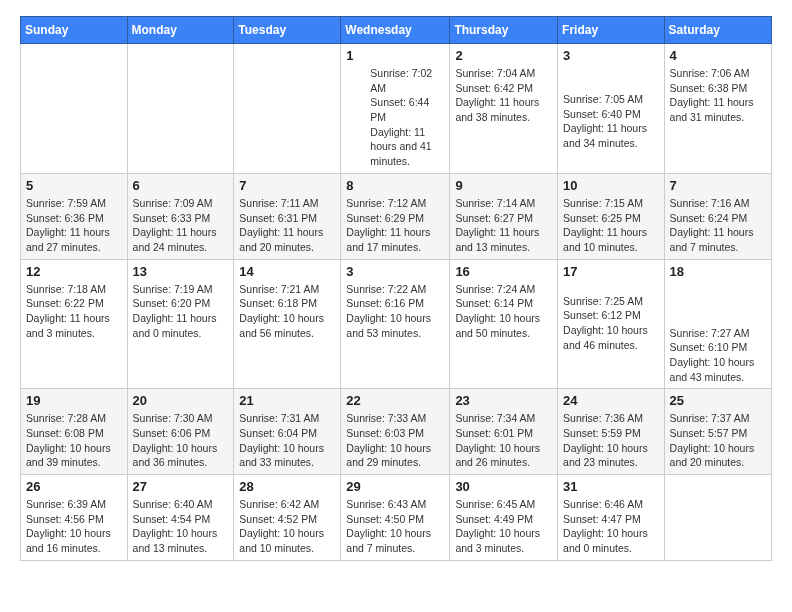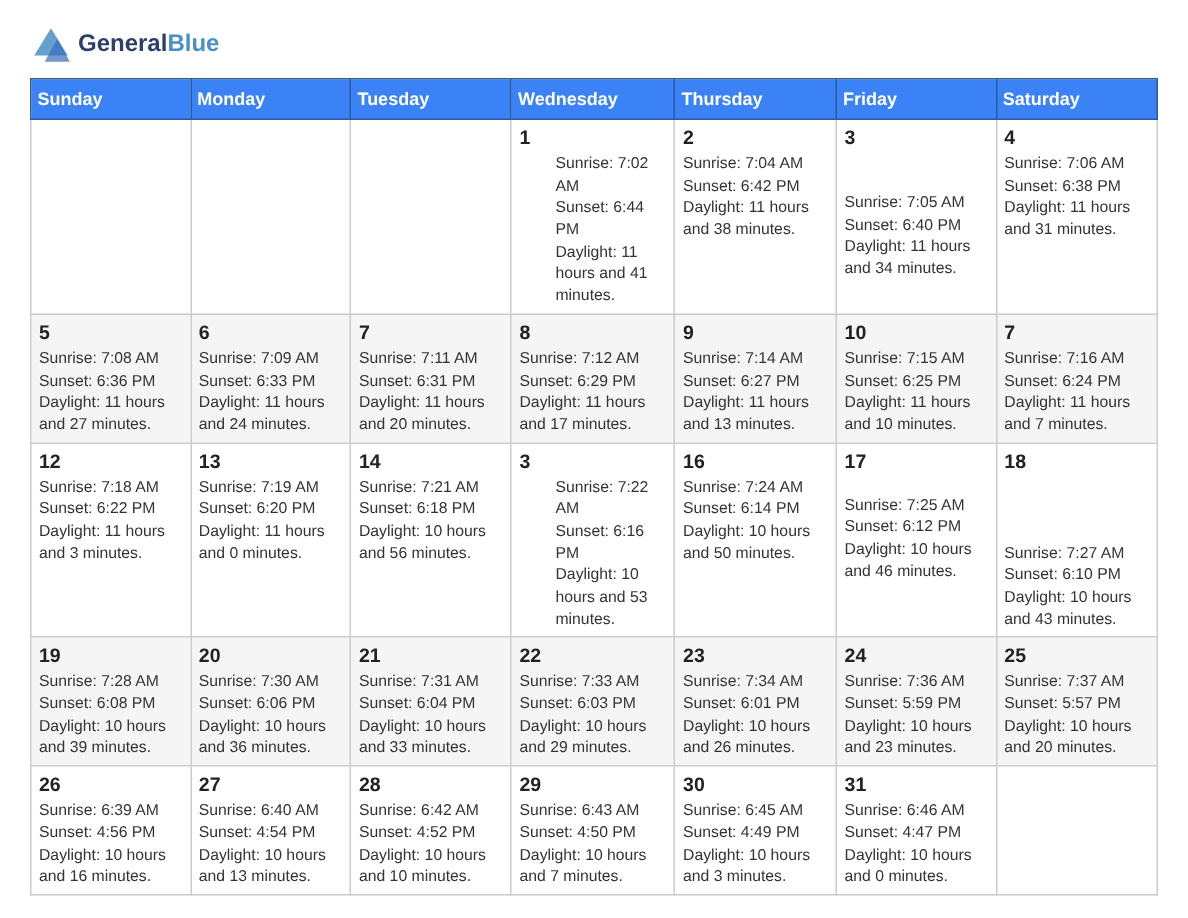--- a/index.html
+++ b/index.html
@@ -77,35 +77,20 @@
       line-height: 1.4;
     }
     .empty-cell {
       background: #f9f9f9;
     }
   </style>
 </head>
 <body>
 
 <div class="page">
-  <div class="header">
-    <div class="logo">
-      <svg class="logo-icon" viewBox="0 0 40 40">
-        <polygon points="20,4 36,30 4,30" fill="#4a90c4" opacity="0.85"></polygon>
-        <polygon points="26,14 38,36 14,36" fill="#3a6bbf" opacity="0.7"></polygon>
-      </svg>
-      <div>
-        <div style="font-size:16px;font-weight:bold;color:#2c3e6b;">General<span style="color:#4a90c4;">Blue</span></div>
-      </div>
-    </div>
-    <div class="title-block">
-      <div class="month-title"></div>
-      <div class="location-title"></div>
-    </div>
-  </div>
 
   <table class="calendar-table">
     <thead>
       <tr>
       <th>Sunday</th>
           <th>Monday</th>
           <th>Tuesday</th>
           <th>Wednesday</th>
           <th>Thursday</th>
           <th>Friday</th>
@@ -138,21 +123,21 @@
           <td>
             <div class="day-number">4</div>
             <div class="day-info" style="white-space: pre-line;">Sunrise: 7:06 AM
 Sunset: 6:38 PM
 Daylight: 11 hours and 31 minutes.</div>
           </td>
         </tr>
         <tr>
           <td>
             <div class="day-number">5</div>
-            <div class="day-info" style="white-space: pre-line;">Sunrise: 7:08 AM
+            <div class="day-info" style="white-space: pre-line;">Sunrise: 7:59 AM
 Sunset: 6:36 PM
 Daylight: 11 hours and 27 minutes.</div>
           </td>
           <td>
             <div class="day-number">6</div>
             <div class="day-info" style="white-space: pre-line;">Sunrise: 7:09 AM
 Sunset: 6:33 PM
 Daylight: 11 hours and 24 minutes.</div>
           </td>
           <td>
@@ -200,21 +185,21 @@
 Daylight: 11 hours and 0 minutes.</div>
           </td>
           <td>
             <div class="day-number">14</div>
             <div class="day-info" style="white-space: pre-line;">Sunrise: 7:21 AM
 Sunset: 6:18 PM
 Daylight: 10 hours and 56 minutes.</div>
           </td>
           <td>
             <div class="day-number">3</div>
-            <div class="day-info" style="white-space: pre-line; margin-left: 24px;">Sunrise: 7:22 AM
+            <div class="day-info" style="white-space: pre-line;">Sunrise: 7:22 AM
 Sunset: 6:16 PM
 Daylight: 10 hours and 53 minutes.</div>
           </td>
           <td>
             <div class="day-number">16</div>
             <div class="day-info" style="white-space: pre-line;">Sunrise: 7:24 AM
 Sunset: 6:14 PM
 Daylight: 10 hours and 50 minutes.</div>
           </td>
           <td>

